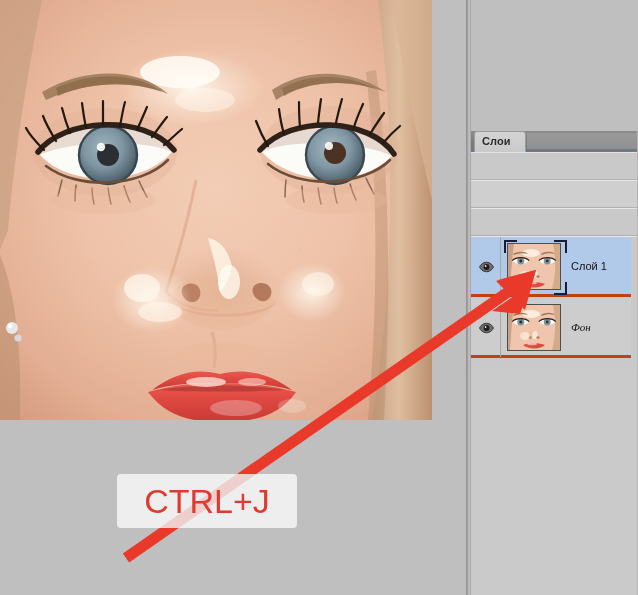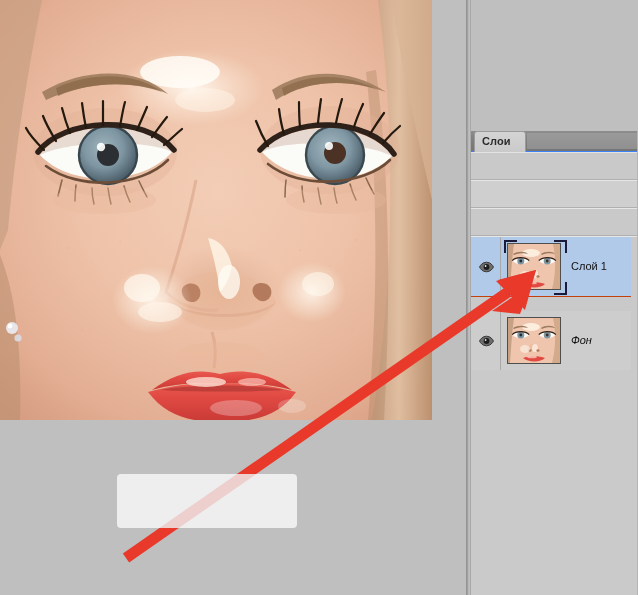--- a/index.html
+++ b/index.html
@@ -120,26 +120,26 @@
   .lk1{left:26px;}
   .lk2{left:52px;}
   .lk3{left:78px;}
 
   
   .layer-list{
     position:absolute;left:0;top:237px;width:167px;height:133px;background:#c9c9c9;
   }
   .layer-row{
     position:absolute;left:0;width:160px;height:60px;
-    border-bottom:1px solid #c2410c;box-sizing:border-box;
+    border-bottom:3px solid #c2410c;box-sizing:border-box;
   }
   .layer-row.selected{background:#b2caea;}
   .layer-row.normal{background:#cdcdcd;}
   .row0{top:0;}
-  .row1{top:74px;}
+  .row1{top:61px;font-family:Liberation Serif, serif;}
   .eye-cell{
     position:absolute;left:0;top:0;width:30px;height:59px;
     border-right:1px solid #a9a9a9;box-sizing:border-box;
   }
   .eye{position:absolute;left:8px;top:22px;}
   .thumb{
     position:absolute;left:36px;top:6px;width:54px;height:47px;
     border:1px solid #4e4e4e;box-sizing:border-box;overflow:hidden;background:#e8c4b0;
   }
   .thumb svg{display:block;width:52px;height:45px;}
@@ -534,14 +534,15 @@
 
   <svg class="arrow-over" viewBox="0 0 638 595">
     <clipPath id="boxClip">
         <rect x="117" y="474" width="180" height="54" rx="4"></rect>
       </clipPath>
     <g clip-path="url(#boxClip)">
       <line x1="126" y1="558" x2="508" y2="292" stroke="#e8392b" stroke-width="11" stroke-linecap="butt" opacity="0.17"></line>
     </g>
   </svg>
 
+  <div class="ctrl-text">CTRL+J</div>
 
 </div>
 
 </body></html>

